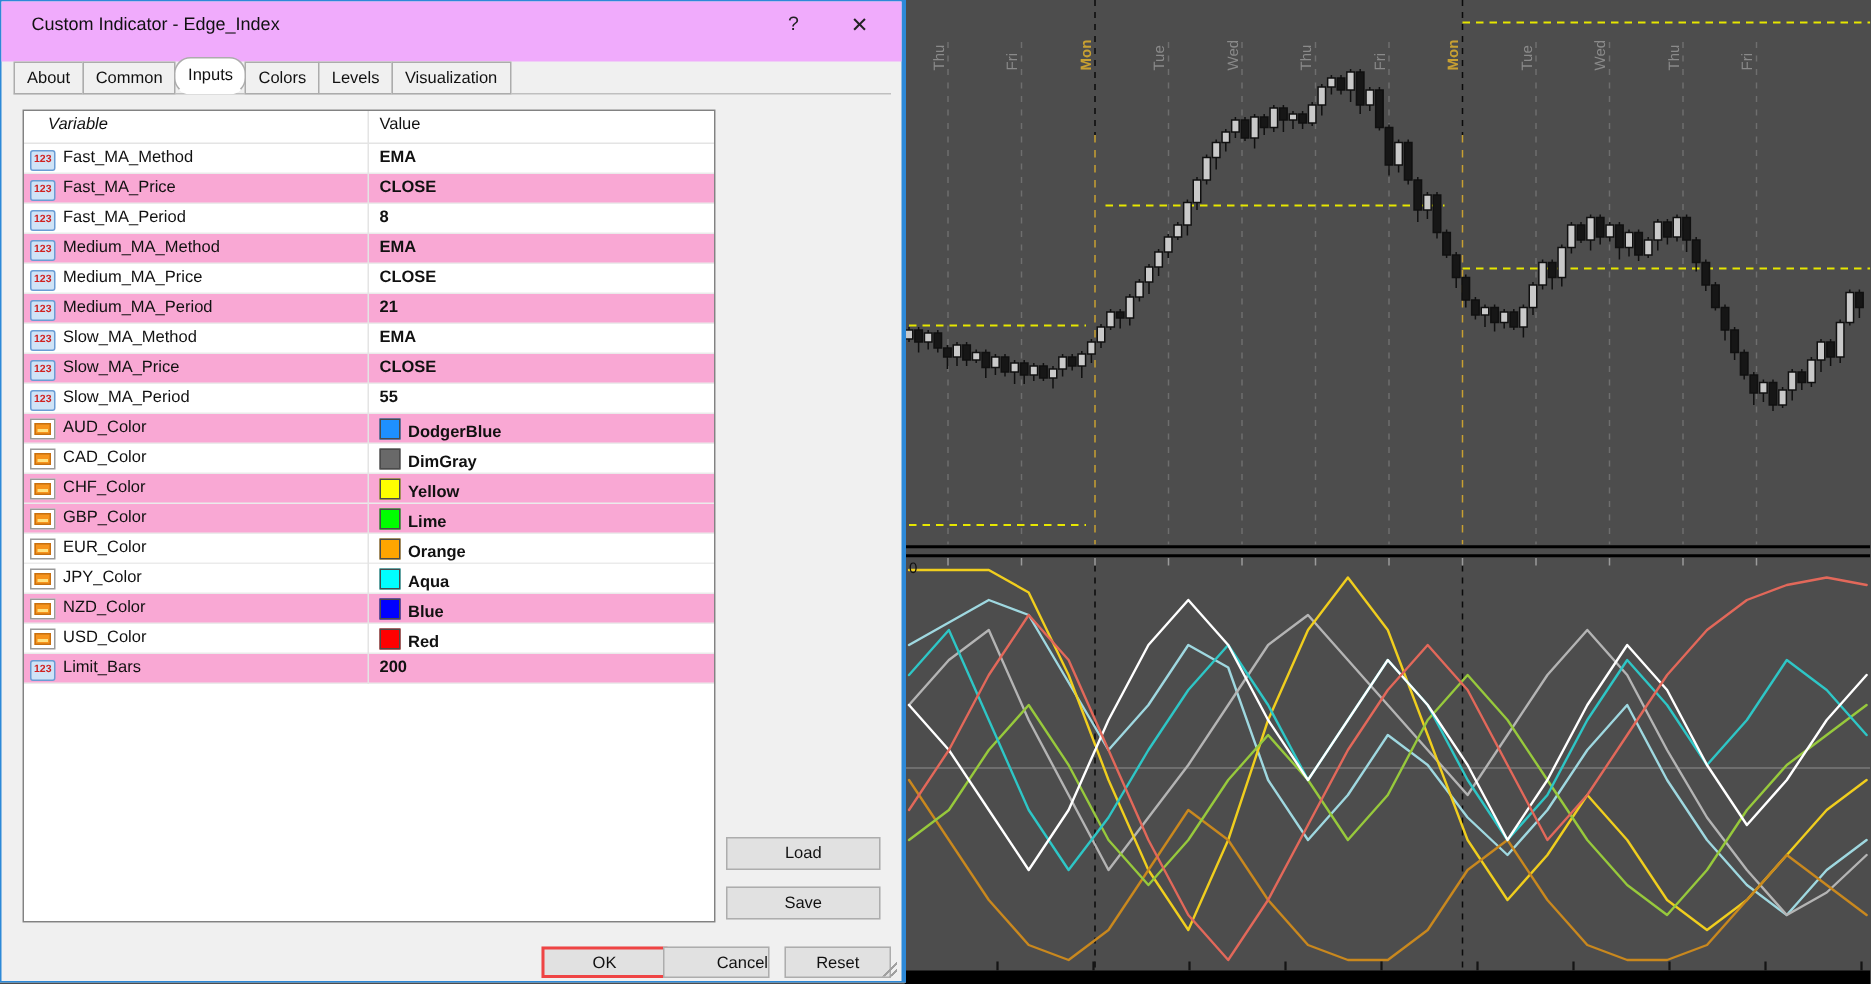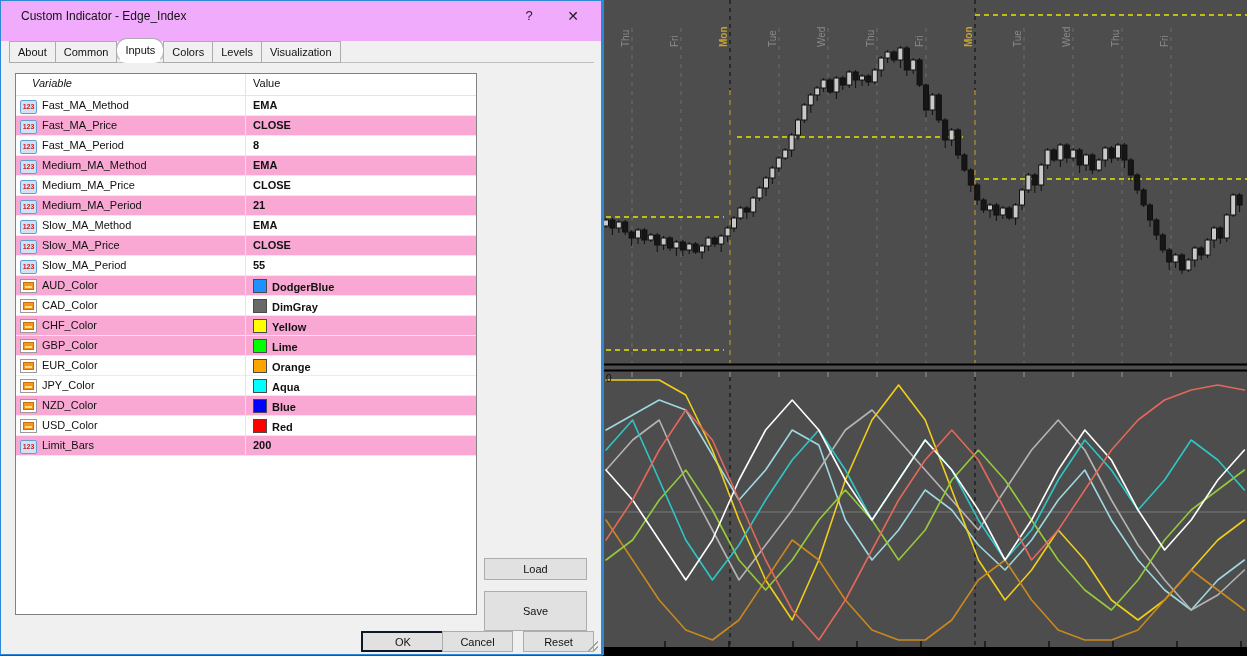--- a/index.html
+++ b/index.html
@@ -37,23 +37,23 @@
   .trow .swatch{display:inline-block;width:12px;height:12px;border:1px solid #4a4a4a;vertical-align:-2px;margin-right:5px;}
   .icon-num{display:inline-block;width:15px;height:12px;background:#CFE3F7;border:1px solid #6A9CD4;border-radius:2px;
             color:#D02020;font-size:7px;font-weight:bold;line-height:12px;text-align:center;}
   .icon-color{display:inline-block;position:relative;width:15px;height:12px;background:#fff;border:1px solid #9a9a9a;}
   .icon-color i{position:absolute;left:2px;top:2px;right:2px;bottom:2px;background:#F7941D;border:1px solid #C87010;}
   .icon-color i b{position:absolute;left:1px;right:1px;top:3px;height:2px;background:#FFE080;}
 
   .btn{position:absolute;background:#E1E1E1;border:1px solid #ADADAD;font-size:11px;color:#111;
        font-family:"Liberation Sans",sans-serif;padding:0;cursor:default;}
   .btn.load{left:483px;top:557px;width:103px;height:22px;}
-  .btn.save{left:483px;top:590px;width:103px;height:40px;}
-  .btn.ok{left:360px;top:630px;width:84px;height:21px;border:2px solid #0f172a;}
-  .btn.cancel{left:441px;top:630px;width:71px;height:21px;}
+  .btn.save{left:483px;top:590px;width:103px;height:22px;}
+  .btn.ok{left:360px;top:630px;width:84px;height:21px;border:2px solid #ef4444;}
+  .btn.cancel{left:441px;top:630px;width:71px;height:21px;text-align:right;}
   .btn.reset{left:522px;top:630px;width:71px;height:21px;}
 
   .grip{position:absolute;right:3px;bottom:3px;width:10px;height:10px;
         background:
           linear-gradient(135deg, transparent 0 50%, #A0A0A0 50% 60%, transparent 60% 75%, #A0A0A0 75% 85%, transparent 85%);}
 </style>
 </head>
 <body>
 
 <div class="screen">

